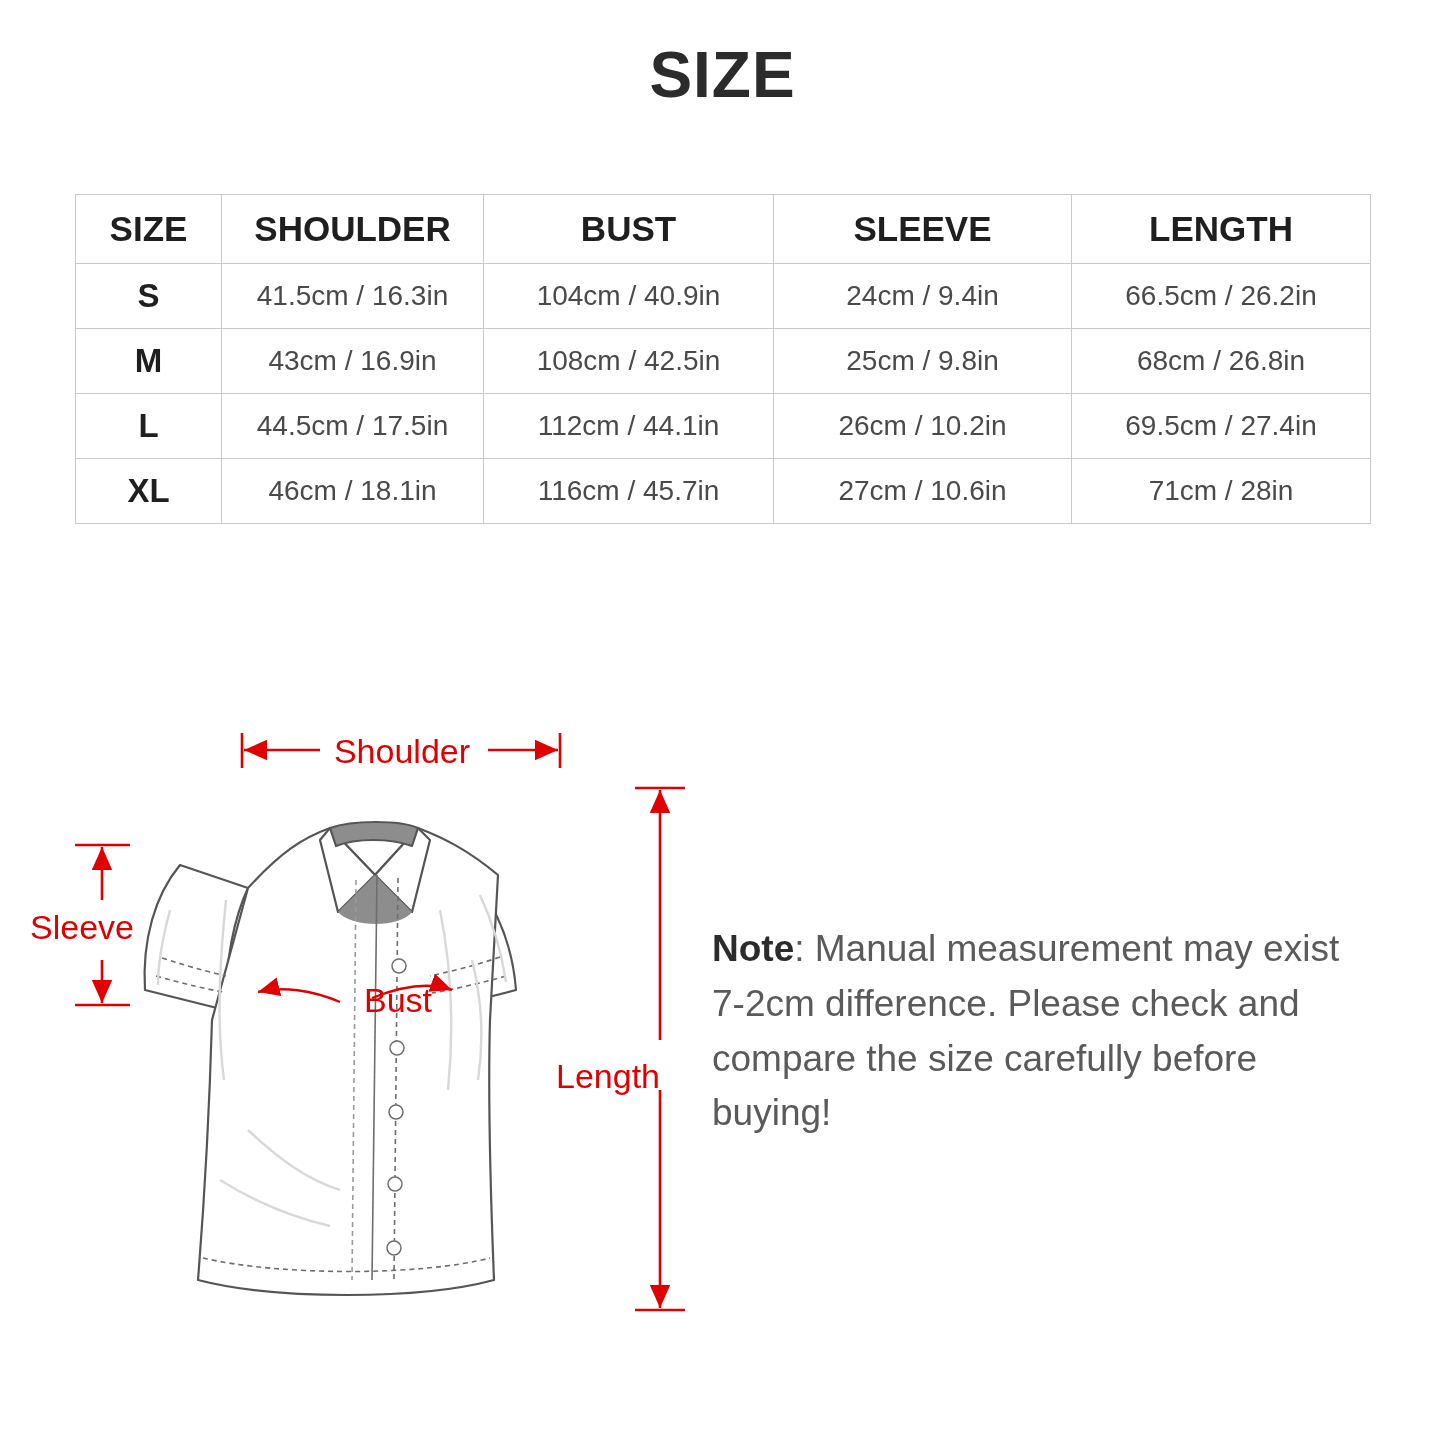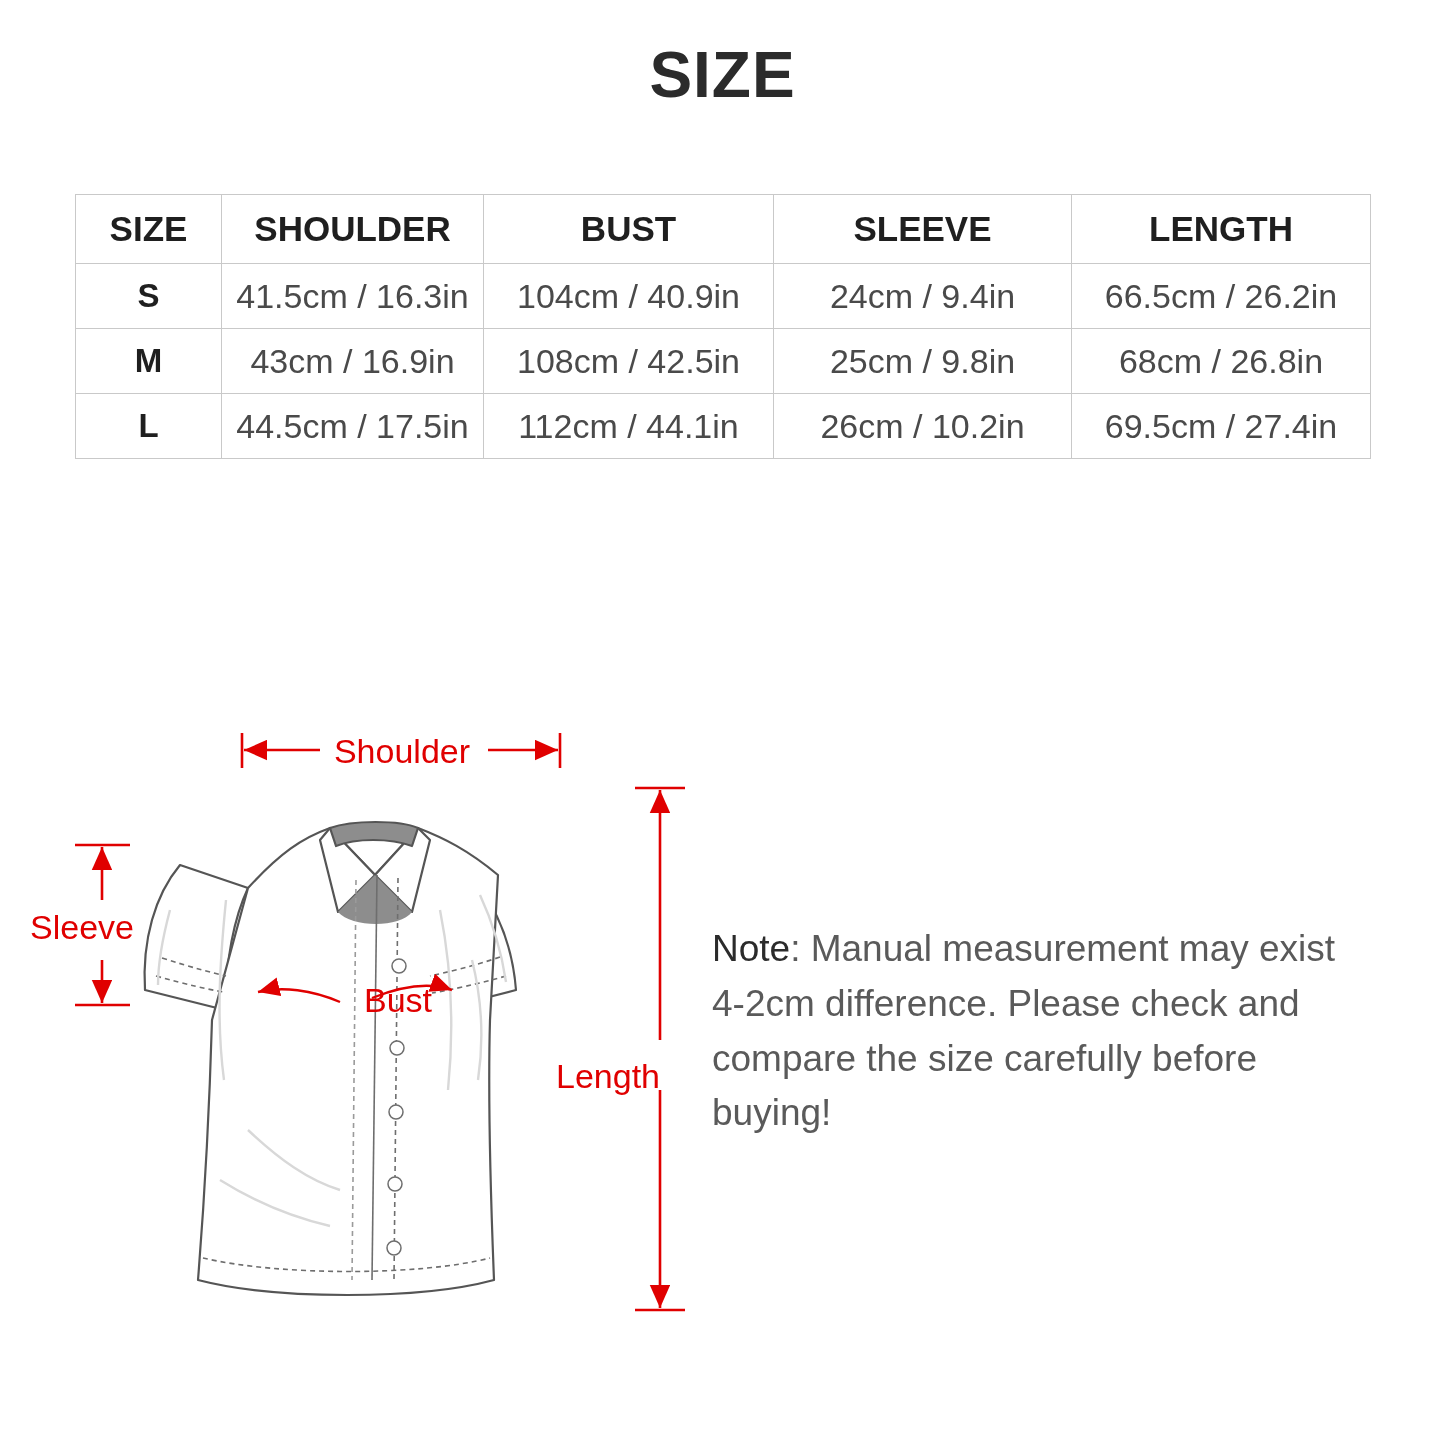--- a/index.html
+++ b/index.html
@@ -38,21 +38,21 @@
     border-collapse: collapse;
     width: 100%;
     table-layout: fixed;
   }
   table.size-table th,
   table.size-table td {
     border: 1px solid #c9c9c9;
     text-align: center;
     color: #4a4a4a;
     font-weight: normal;
-    font-size: 34px;
+    font-size: 28px;
     height: 64px;
     padding: 0 4px;
     white-space: nowrap;
   }
   table.size-table thead th {
     font-size: 35px;
     font-weight: bold;
     color: #1f1f1f;
     height: 68px;
   }
@@ -87,21 +87,21 @@
   .note-block {
     position: absolute;
     left: 712px;
     top: 262px;
     width: 660px;
     font-size: 37px;
     line-height: 1.48;
     color: #5a5a5a;
   }
   .note-block .note-label {
-    font-weight: normal;
+    font-weight: bold;
     color: #2b2b2b;
   }
 </style>
 </head>
 <body>
 
 <h1 class="page-title">SIZE</h1>
 
 <div class="table-wrap">
   <table class="size-table">
@@ -136,20 +136,27 @@
         <td>25cm / 9.8in</td>
         <td>68cm / 26.8in</td>
       </tr>
       <tr>
         <td>L</td>
         <td>44.5cm / 17.5in</td>
         <td>112cm / 44.1in</td>
         <td>26cm / 10.2in</td>
         <td>69.5cm / 27.4in</td>
       </tr>
+      <tr>
+        <td>XL</td>
+        <td>46cm / 18.1in</td>
+        <td>116cm / 45.7in</td>
+        <td>27cm / 10.6in</td>
+        <td>71cm / 28in</td>
+      </tr>
     </tbody>
   </table>
 </div>
 
 <div class="diagram">
 
   <svg class="svg-shirt" viewBox="0 0 720 680">
     <defs>
       <marker id="arrH" markerWidth="10" markerHeight="10" refX="9" refY="4" orient="auto">
         <path d="M0,0 L9,4 L0,8 z" fill="#e00000"></path>
@@ -230,15 +237,15 @@
     <g stroke="#e00000" stroke-width="2.6">
       <line x1="615" y1="128" x2="665" y2="128"></line>
       <line x1="615" y1="650" x2="665" y2="650"></line>
       <line x1="640" y1="130" x2="640" y2="380" marker-start="url(#arrHs)"></line>
       <line x1="640" y1="430" x2="640" y2="648" marker-end="url(#arrH)"></line>
     </g>
     <text x="640" y="428" text-anchor="end" fill="#e00000" font-size="34" font-family="Liberation Sans, sans-serif">Length</text>
   </svg>
 
   <div class="note-block">
-    <span class="note-label">Note</span><span>: Manual measurement may exist 4-2cm difference. Please check and compare the size carefully before buying!</span>
+    <span class="note-label">Note</span><span>: Manual measurement may exist 7-2cm difference. Please check and compare the size carefully before buying!</span>
   </div>
 </div>
 
 </body></html>

